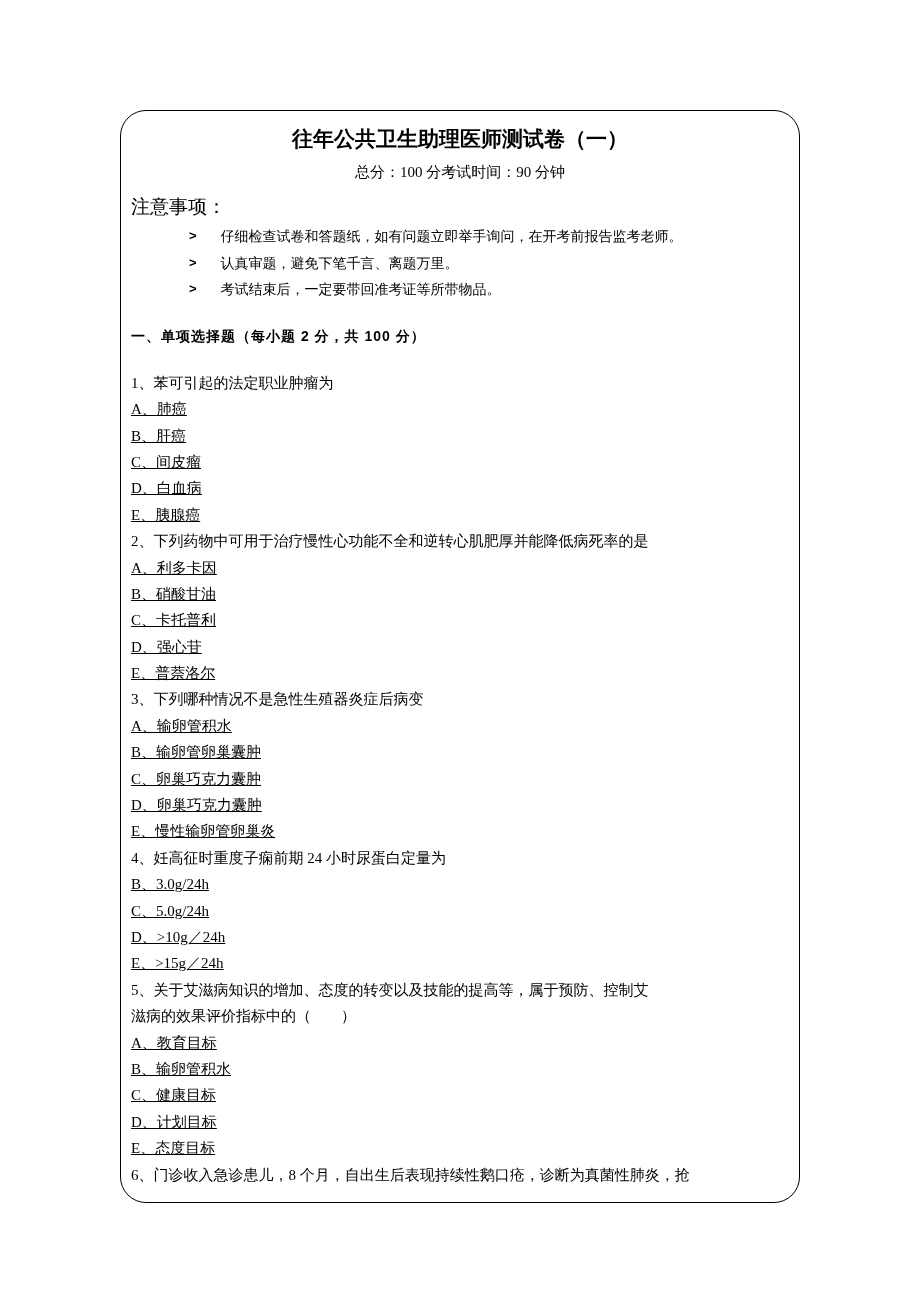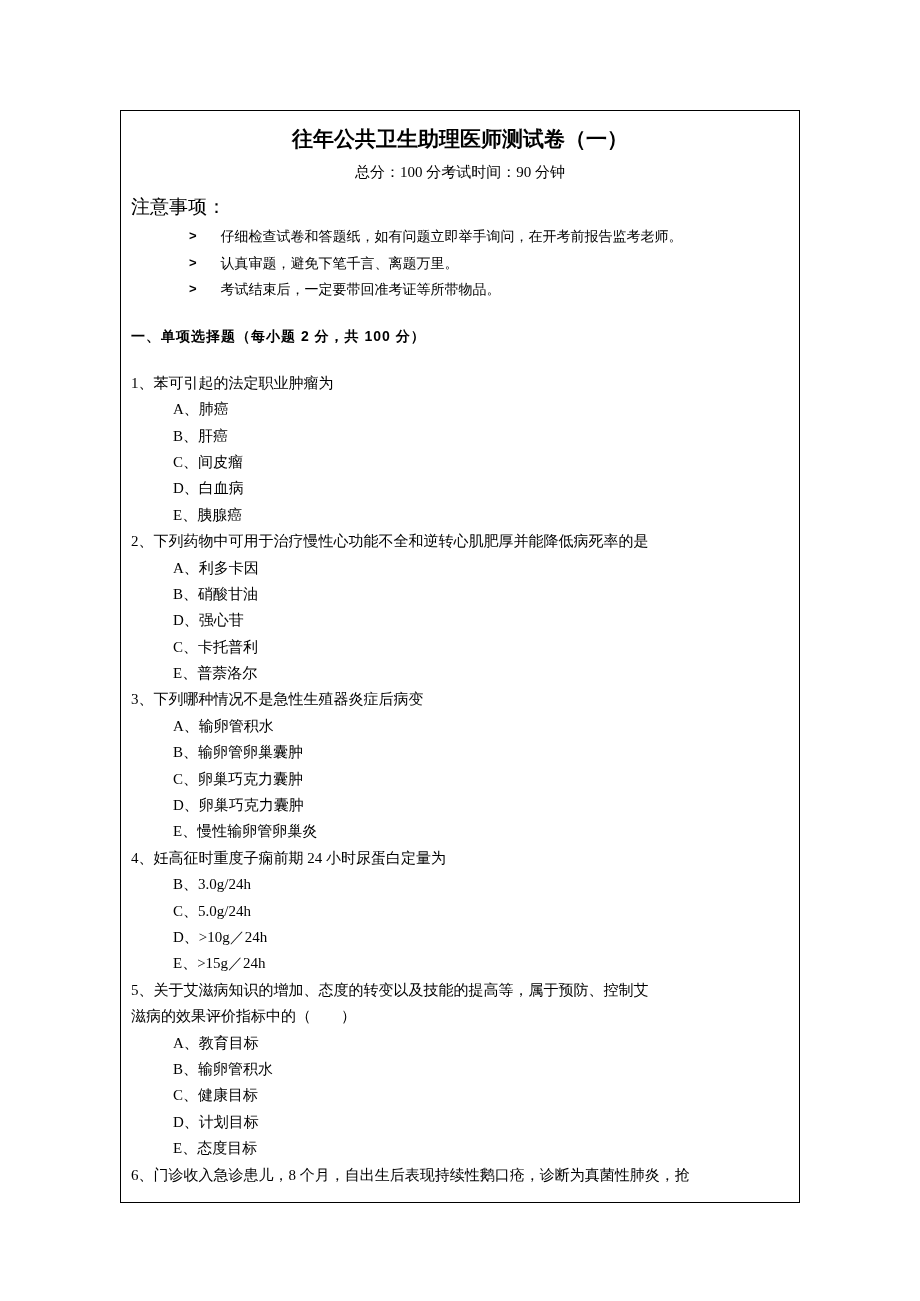--- a/index.html
+++ b/index.html
@@ -1,18 +1,19 @@
 <!DOCTYPE html>
 <html><head>
   <meta charset="utf-8">
   <style>
     * {
       margin: 0;
       padding: 0;
       box-sizing: border-box;
+      border-radius: 26px;
     }
     body {
       background: #ffffff;
       font-family: "SimSun", "宋体", serif;
       width: 920px;
       padding: 110px 120px 60px 120px;
     }
     .page-border {
       border: 1px solid #000;
       padding: 14px 10px 14px 10px;
@@ -57,21 +58,21 @@
       letter-spacing: 1px;
     }
     .question-block {
       font-size: 15px;
       line-height: 1.76;
     }
     .q-stem {
       text-indent: 0;
     }
     .q-option {
-      margin-left: 42px;
+      text-decoration: underline;
     }
   </style>
 </head>
 <body>
 
 <div class="page-border">
 
   <h1 class="title">往年公共卫生助理医师测试卷（一）</h1>
 
   <div class="subtitle">总分：100 分考试时间：90 分钟</div>
@@ -100,22 +101,22 @@
     <div class="q-stem">1、苯可引起的法定职业肿瘤为</div>
     <div class="q-option">A、肺癌</div>
     <div class="q-option">B、肝癌</div>
     <div class="q-option">C、间皮瘤</div>
     <div class="q-option">D、白血病</div>
     <div class="q-option">E、胰腺癌</div>
 
     <div class="q-stem">2、下列药物中可用于治疗慢性心功能不全和逆转心肌肥厚并能降低病死率的是</div>
     <div class="q-option">A、利多卡因</div>
     <div class="q-option">B、硝酸甘油</div>
+    <div class="q-option">C、卡托普利</div>
     <div class="q-option">D、强心苷</div>
-    <div class="q-option">C、卡托普利</div>
     <div class="q-option">E、普萘洛尔</div>
 
     <div class="q-stem">3、下列哪种情况不是急性生殖器炎症后病变</div>
     <div class="q-option">A、输卵管积水</div>
     <div class="q-option">B、输卵管卵巢囊肿</div>
     <div class="q-option">C、卵巢巧克力囊肿</div>
     <div class="q-option">D、卵巢巧克力囊肿</div>
     <div class="q-option">E、慢性输卵管卵巢炎</div>
 
     <div class="q-stem">4、妊高征时重度子痫前期 24 小时尿蛋白定量为</div>

